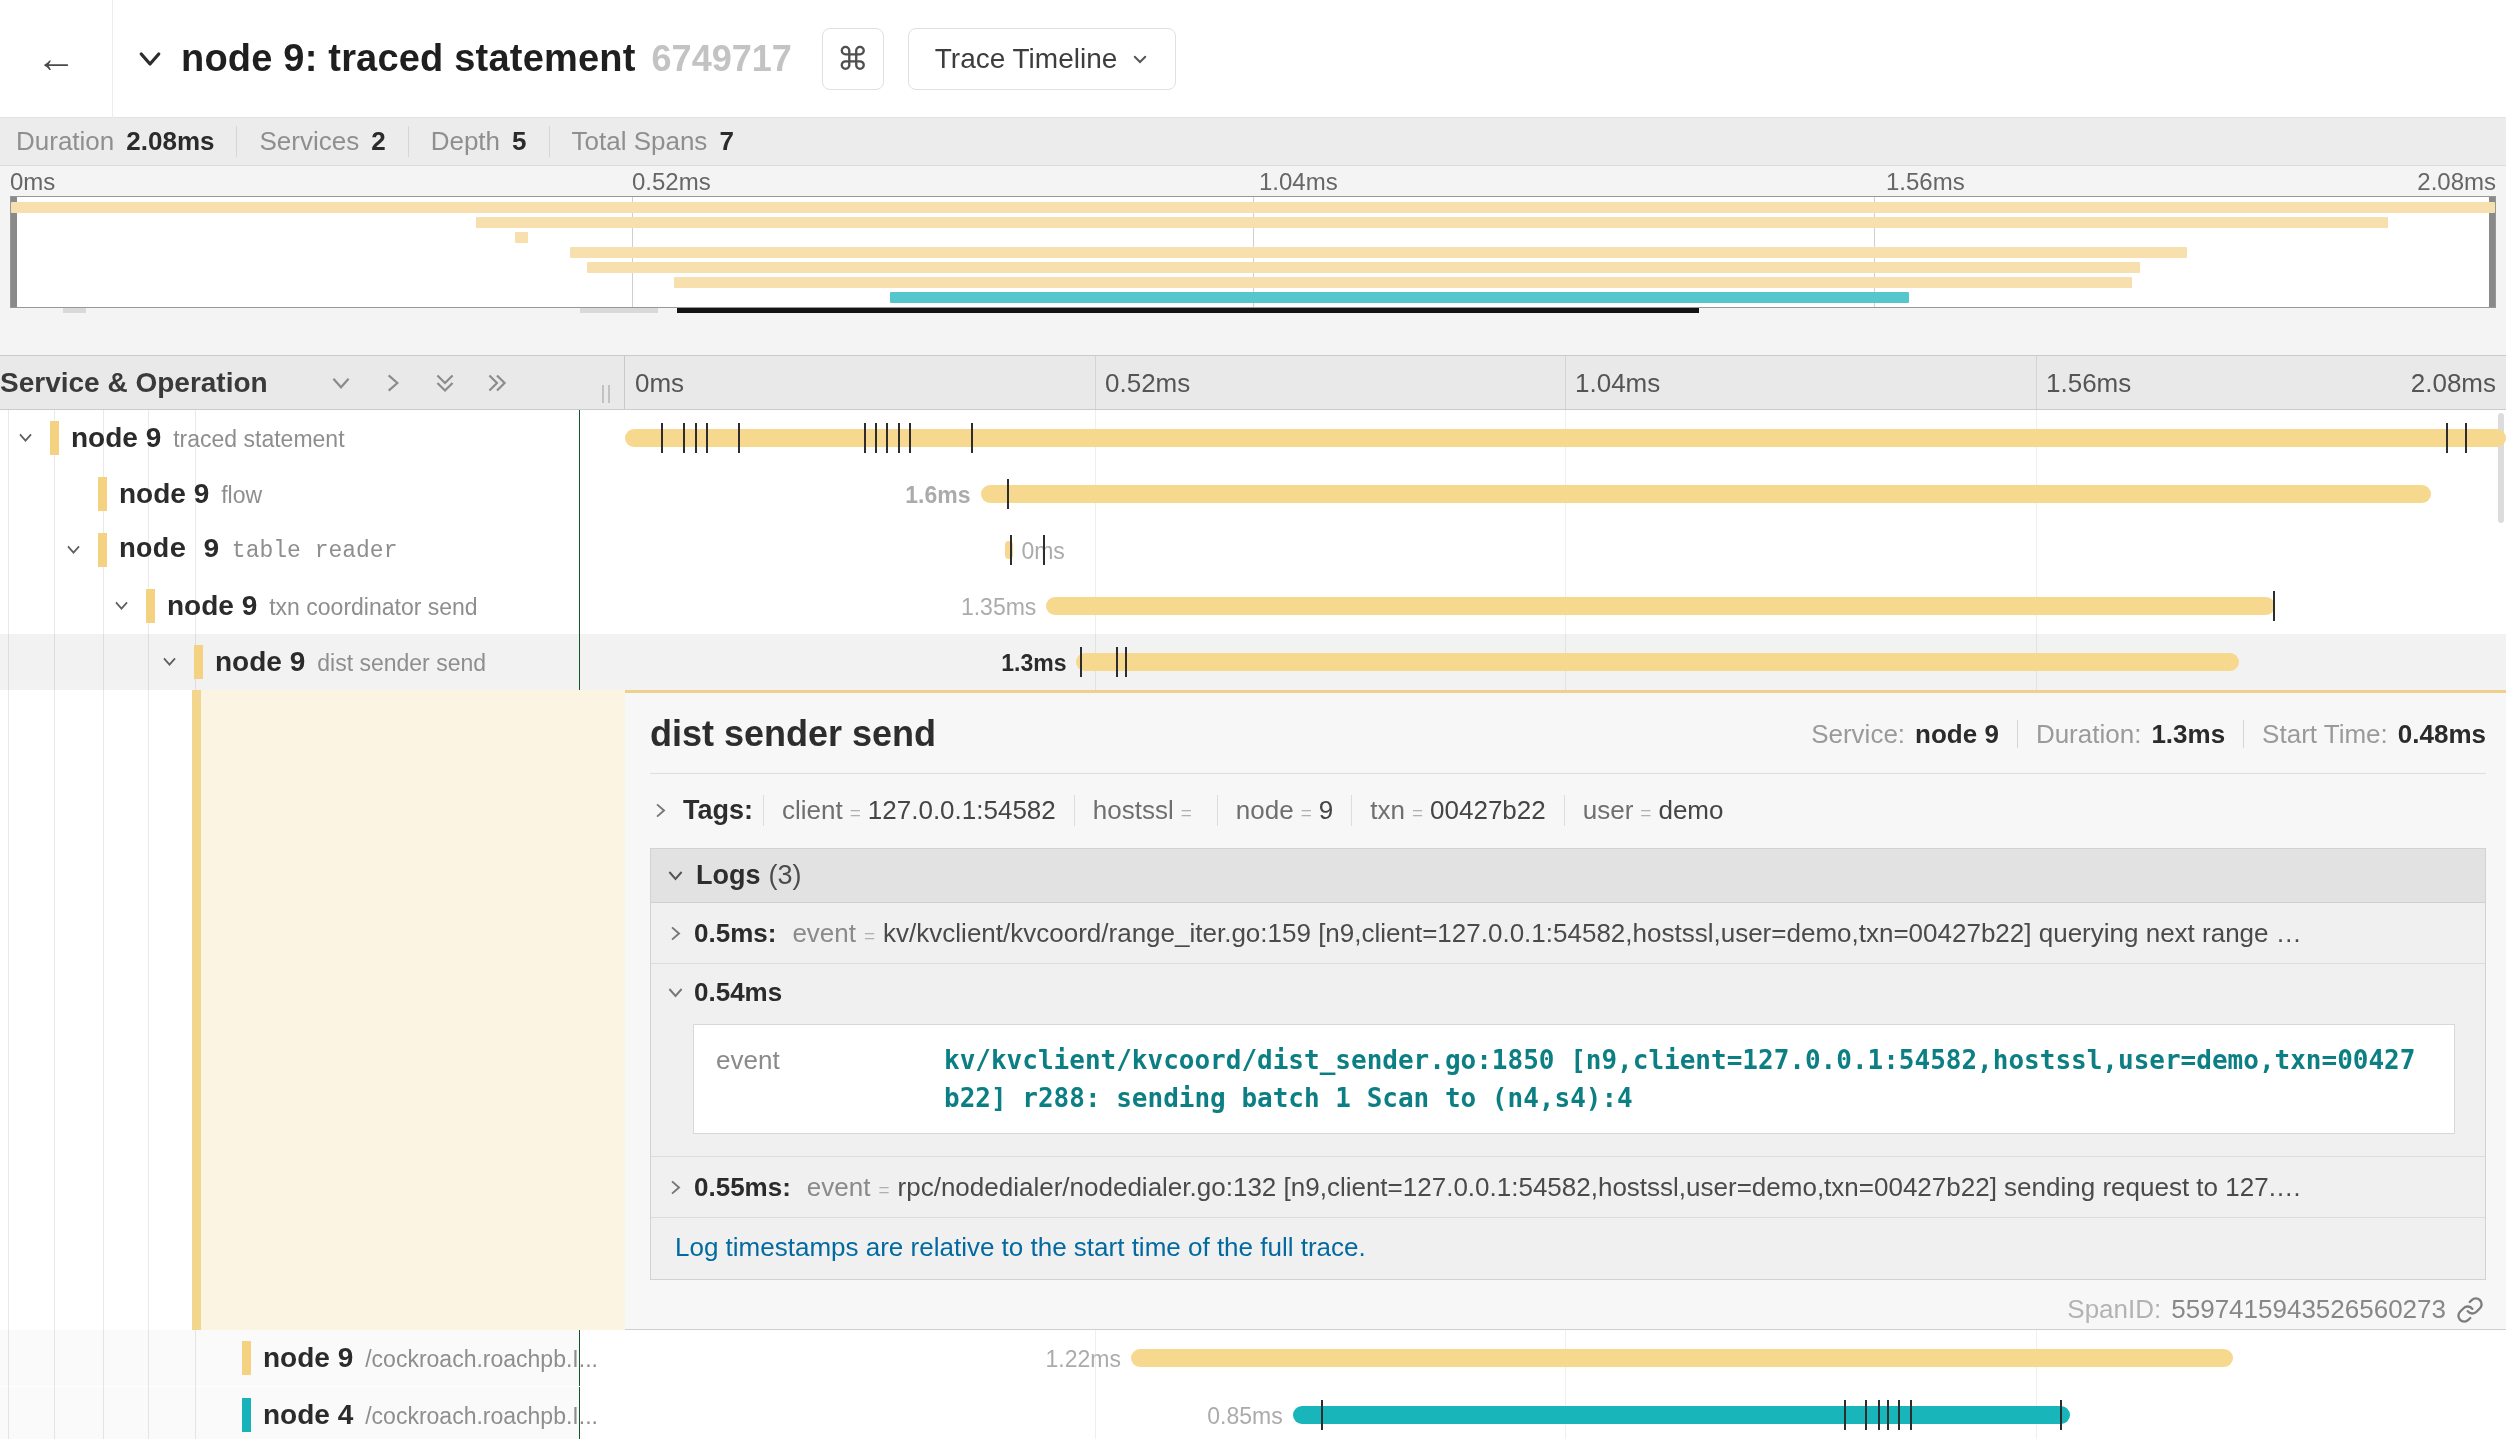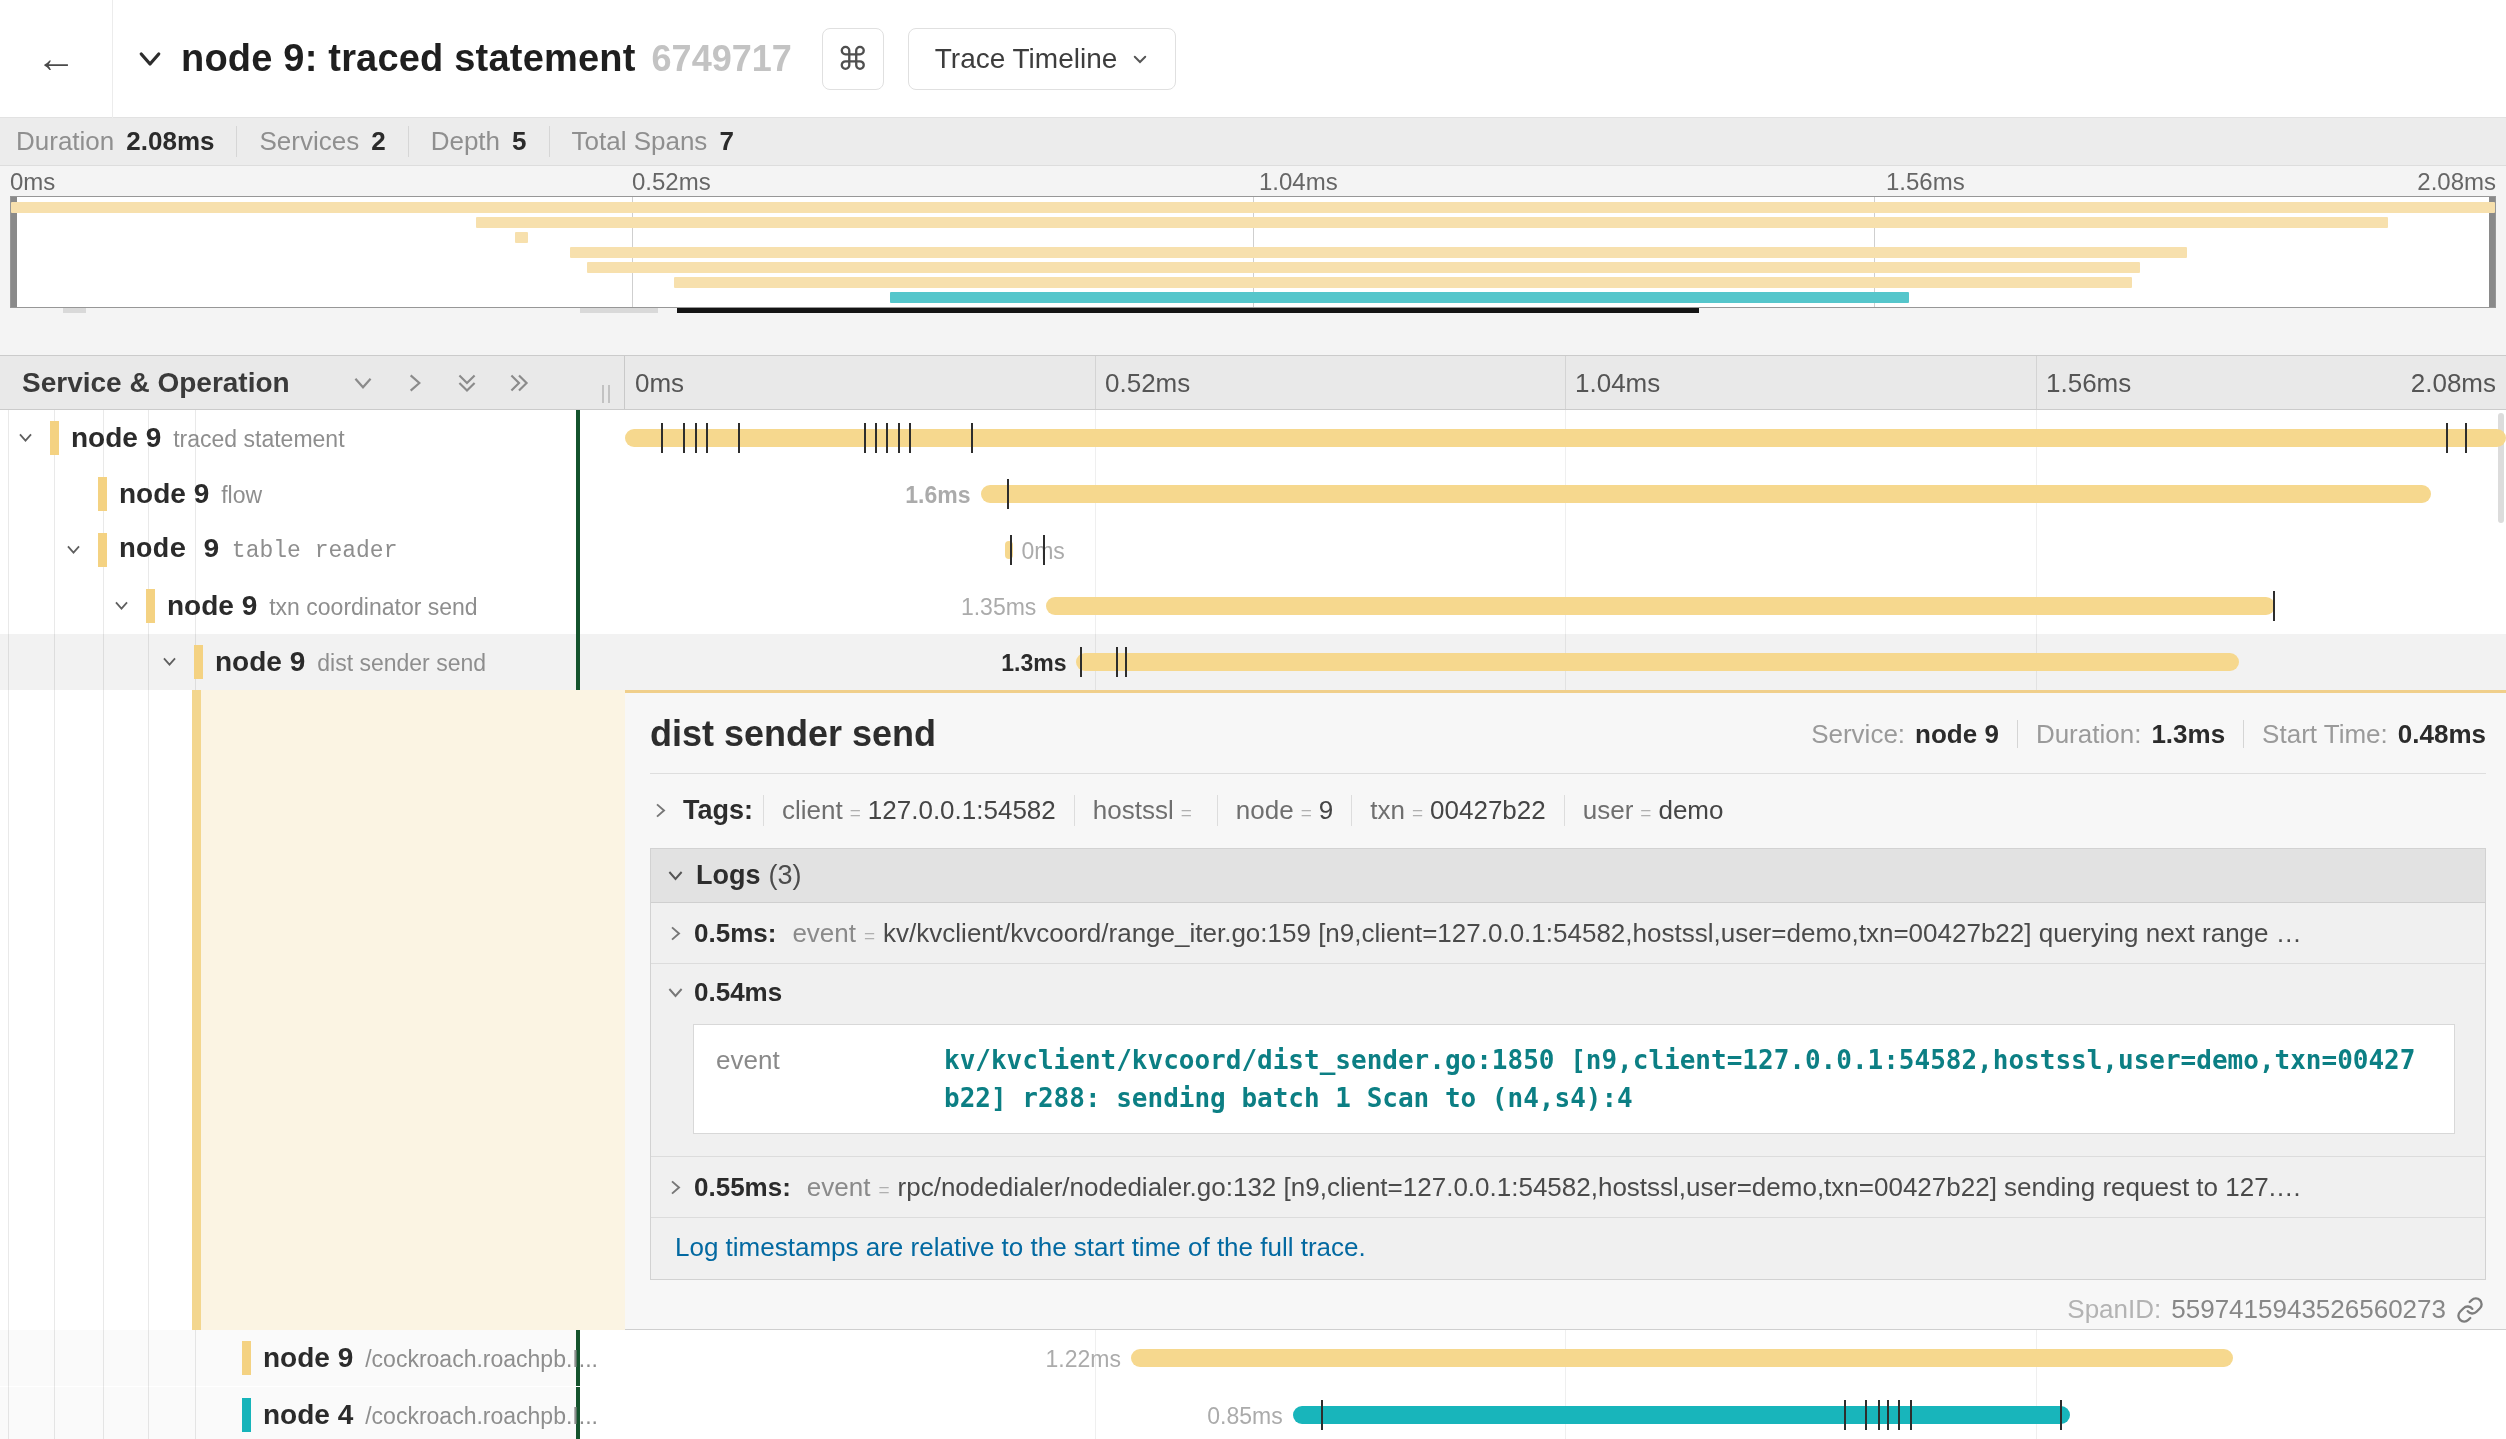--- a/index.html
+++ b/index.html
@@ -49,40 +49,40 @@
   .mm-scrub { position:absolute; top:0; bottom:0; width:6px; background:#8a8a8a; }
   .mm-bar { position:absolute; height:11px; border-radius:1px; }
   .mm-scrollline { position:absolute; top:308px; height:5px; background:#141414; }
   .mm-nub { position:absolute; top:308px; height:5px; background:#d9d9d9; }
   .mm-gap { position:absolute; left:0; top:313px; width:2506px; height:42px; background:#f4f4f4; }
 
   
   .theader { position:absolute; left:0; top:355px; width:2506px; height:55px; background:#e9e9e9;
     border-top:1px solid #cbcbcb; border-bottom:1px solid #cbcbcb; }
   .th-left { position:absolute; left:0; top:0; width:625px; height:100%;
-    border-right:1px solid #c9c9c9; display:flex; align-items:center; padding-left:22px; }
+    border-right:1px solid #c9c9c9; display:flex; align-items:center; padding-left:0; }
   .th-title { font-size:28px; font-weight:700; color:#3a3a3a; }
   .th-icons { display:flex; align-items:center; gap:26px; margin-left:60px; }
   .th-handle { position:absolute; right:14px; bottom:6px; display:flex; gap:4px; }
   .th-handle i { width:2px; height:18px; background:#c2c2c2; }
   .th-tick { position:absolute; top:12px; font-size:26px; color:#555; }
   .th-gline { position:absolute; top:0; bottom:0; width:1px; background:#d4d4d4; }
 
   
   .rows { position:absolute; left:0; top:410px; width:2506px; height:1029px; background:#fff;
     overflow:hidden; }
   .guide { position:absolute; top:0; bottom:0; width:1px; background:#e9e9e9; }
   .gline { position:absolute; top:0; bottom:0; width:1px; background:#efefef; }
   .vscroll { position:absolute; right:2px; top:3px; width:6px; height:110px; background:#dcdcdc;
     border-radius:3px; }
 
   .srow { position:absolute; left:0; width:2506px; height:56px; }
   .srow.selected { background:rgba(0,0,0,0.05); }
   .srow-left { position:absolute; left:0; top:0; width:580px; height:100%;
-    border-right:4px solid #14532d; }
+    border-right:1px solid #14532d; }
   .srow-left.dim { background:rgba(0,0,0,0.02); }
   .tree-chev { position:absolute; top:18px; }
   .chip { position:absolute; top:11px; width:9px; height:34px; }
   .svc-name { position:absolute; top:12px; font-size:28px; font-weight:600; color:#2b2b2b;
     white-space:nowrap; }
   .op-name { font-size:23px; font-weight:400; color:#8e8e8e; margin-left:12px; }
   .srow-right { position:absolute; left:625px; right:0; top:0; height:100%; }
   .sbar { position:absolute; top:19px; height:18px; border-radius:9px; }
   .stick { position:absolute; top:13px; width:2px; height:30px; background:#2d2d2d; }
   .slabel { position:absolute; top:16px; font-size:23px; color:#ababab; white-space:nowrap; }

